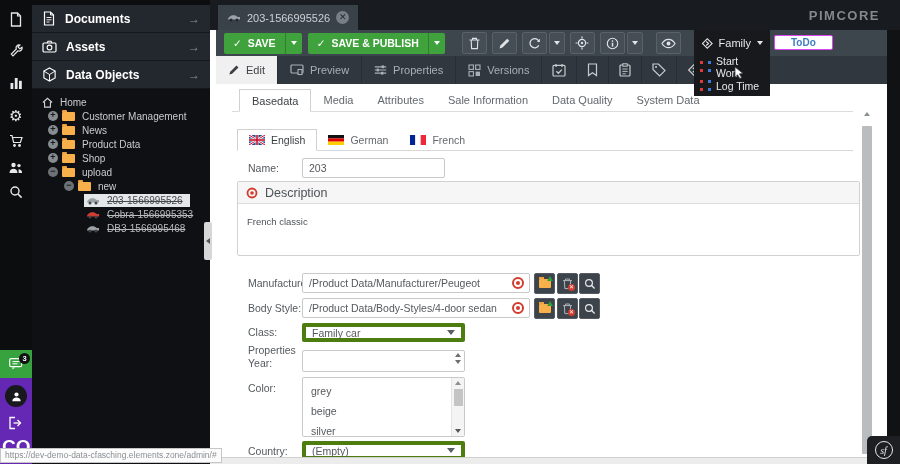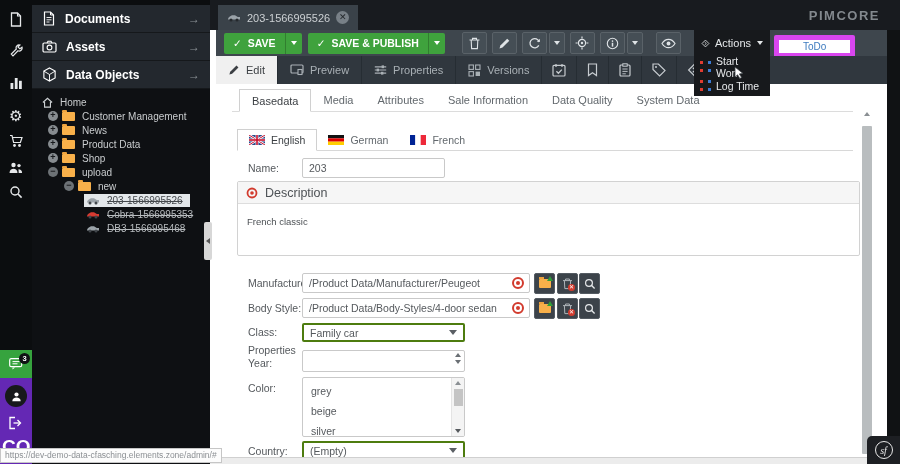--- a/index.html
+++ b/index.html
@@ -53,21 +53,21 @@
   .toolbar { position:absolute; left:6px; top:30px; right:13px; height:26px; background:#3e464d; display:flex; align-items:center; padding-left:2px; }
   .gbtn { height:21px; display:flex; align-items:stretch; margin-left:6px; border-radius:2px; overflow:hidden; cursor:pointer; }
   .gbtn-main { background:#3fa23d; color:#fff; font-size:10.5px; font-weight:bold; display:flex; align-items:center; gap:6px; padding:0 9px; }
   .gbtn-caret { background:#3fa23d; border-left:1px solid rgba(0,0,0,.22); width:17px; display:flex; align-items:center; justify-content:center; }
   .caret-d { width:0; height:0; border-left:3.5px solid transparent; border-right:3.5px solid transparent; border-top:4px solid #fff; }
   .tbtn { width:25px; height:22px; margin-left:5px; background:#454e55; border:1px solid #5a6268; border-radius:2px; display:flex; align-items:center; justify-content:center; color:#dfe3e6; cursor:pointer; }
   .tbtn.narrow { width:16px; margin-left:2px; }
   .tb-txt { color:#ced2d5; font-size:11px; margin-left:16px; }
   .actions-btn { position:absolute; left:478px; top:0; width:76px; height:26px; background:#17191c; color:#e4e7e9; font-size:11px; display:flex; align-items:center; gap:5px; padding:0 7px; cursor:pointer; }
   .actions-btn .caret-d { margin-left:1px; }
-  .todo-badge { position:absolute; left:80px; top:5px; background:#fff; color:#3e7bbf; border:5px solid #d946ef; border-radius:2px; font-size:10px; font-weight:normal; padding:1px 24px; }
+  .todo-badge { position:absolute; left:80px; top:5px; background:#fff; color:#3e7bbf; border:1px solid #d946ef; border-radius:2px; font-size:10px; font-weight:bold; padding:1px 16px; }
   .actions-menu { position:absolute; left:478px; top:26px; width:76px; background:#17191c; z-index:40; padding:1px 0; }
   .am-item { height:19px; display:flex; align-items:center; gap:5px; padding:0 6px; color:#e8eaec; font-size:10.5px; cursor:pointer; position:relative; }
   .wf-ic { width:11px; height:11px; position:relative; flex:0 0 auto; }
   .wf-ic i { position:absolute; width:3px; height:3px; }
   .wf-ic .r1 { left:0; top:0; background:#e03c31; } .wf-ic .r2 { left:0; bottom:0; background:#e03c31; }
   .wf-ic .b1 { right:0; top:0; background:#3a7bd5; } .wf-ic .b2 { right:0; bottom:0; background:#3a7bd5; }
   .cursor-svg { position:absolute; left:40px; top:9px; z-index:50; }
 
   .subtoolbar { position:absolute; left:6px; top:56px; right:13px; height:28px; background:#30373e; display:flex; align-items:stretch; }
   .stab { display:flex; align-items:center; gap:6px; padding:0 12px; color:#a9b0b5; font-size:11px; border-right:1px solid #262d33; cursor:pointer; }
@@ -100,21 +100,21 @@
   .bullseye::after { content:""; position:absolute; left:50%; top:50%; width:4px; height:4px; margin:-2px 0 0 -2px; background:#d23b2e; border-radius:50%; }
   .bullseye.sm { transform:scale(.9); }
   .in-bull { position:absolute; right:5px; top:3px; }
 
   .sq { width:21px; height:21px; background:#3c434a; border:1px solid #545b62; border-radius:2px; display:flex; align-items:center; justify-content:center; cursor:pointer; position:relative; }
   .mini-folder { width:12px; height:9px; background:#f8b04a; border-radius:1px; position:relative; }
   .mini-folder::before { content:""; position:absolute; left:0; top:-2px; width:5px; height:2px; background:#eda23e; }
   .mini-folder::after { content:""; position:absolute; right:-2px; top:-3px; border-left:3.5px solid transparent; border-right:3.5px solid transparent; border-bottom:5px solid #2f9e3a; }
   .red-x { position:absolute; right:2px; bottom:2px; width:7px; height:7px; background:#d23b2e; border-radius:50%; color:#fff; font-size:6px; line-height:7px; text-align:center; font-weight:bold; }
 
-  .select { position:absolute; left:92px; width:163px; height:19px; border:2px solid #4d7c0f; border-radius:2px; background:#fff; font-size:10.5px; color:#55595d; display:flex; align-items:center; justify-content:space-between; padding:0 6px; cursor:pointer; }
+  .select { position:absolute; left:92px; width:163px; height:19px; border:4px solid #4d7c0f; border-radius:2px; background:#fff; font-size:10.5px; color:#55595d; display:flex; align-items:center; justify-content:space-between; padding:0 6px; cursor:pointer; }
   .sel-caret { width:0; height:0; border-left:4px solid transparent; border-right:4px solid transparent; border-top:5px solid #5a5f64; }
   .spinner { position:absolute; left:92px; width:163px; height:22px; border:1px solid #c9c9c9; border-radius:2px; background:#fff; }
   .spin-btns { position:absolute; right:3px; top:2px; display:flex; flex-direction:column; gap:3px; align-items:center; }
   .car-u { width:0;height:0;border-left:3.5px solid transparent;border-right:3.5px solid transparent;border-bottom:4px solid #6a6f74; }
   .car-dn { width:0;height:0;border-left:3.5px solid transparent;border-right:3.5px solid transparent;border-top:4px solid #6a6f74; }
 
   .listbox { position:absolute; left:92px; top:293px; width:163px; height:60px; border:1px solid #c9c9c9; border-radius:2px; background:#fff; overflow:hidden; }
   .lb-item { height:20px; line-height:20px; padding-left:8px; font-size:10.5px; color:#55595d; cursor:pointer; }
   .lb-scroll { position:absolute; right:0; top:0; bottom:0; width:13px; background:#f4f4f4; border-left:1px solid #e4e4e4; }
   .lb-thumb { position:absolute; left:2px; top:11px; width:9px; height:17px; background:#c4c4c4; }
@@ -386,21 +386,21 @@
       </div>
 
       <span class="tb-txt">ID 1095</span>
       <span class="tb-txt">Car</span>
 
       <div class="actions-btn">
         <svg width="13" height="13" viewBox="0 0 14 14">
             <rect x="3.2" y="3.2" width="7.6" height="7.6" fill="none" stroke="#e4e7e9" stroke-width="1.2" transform="rotate(45 7 7)"></rect>
             <path d="M5.8 4.8L8.4 7l-2.6 2.2" fill="none" stroke="#e4e7e9" stroke-width="1.2"></path>
           </svg>
-        <span>Actions</span>
+        <span>Family</span>
         <span class="caret-d" style="border-top-color:#e4e7e9"></span>
       </div>
       <div class="todo-badge" style="left:558px">ToDo</div>
     </div>
 
     <div class="actions-menu" style="left:484px; top:56px">
       <div class="am-item">
         <span class="wf-ic">
             <i class="r1"></i>
             <i class="r2"></i>

